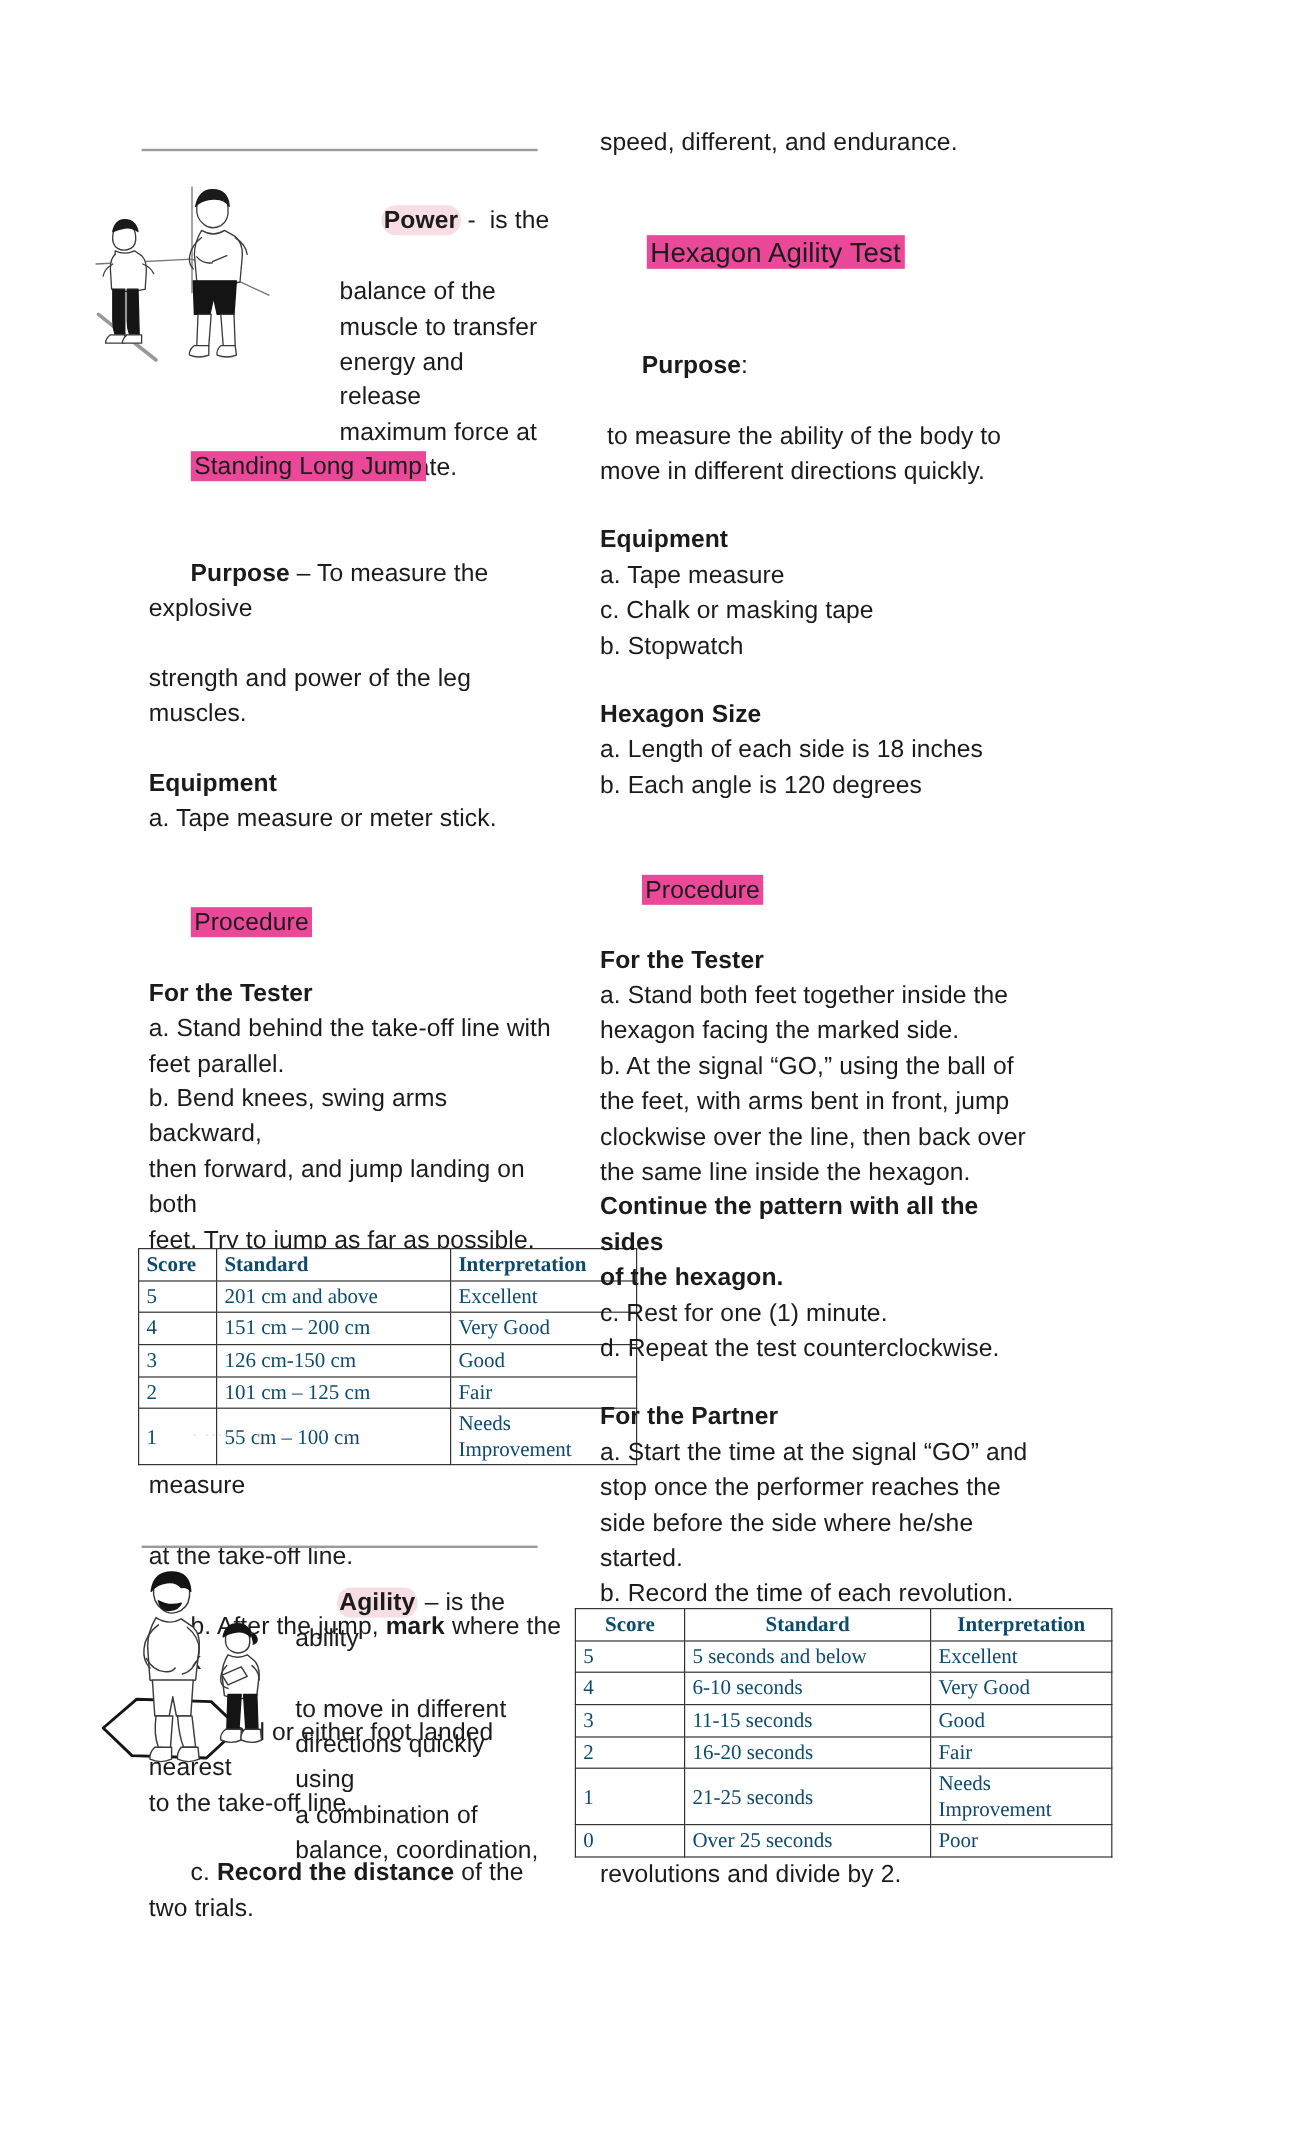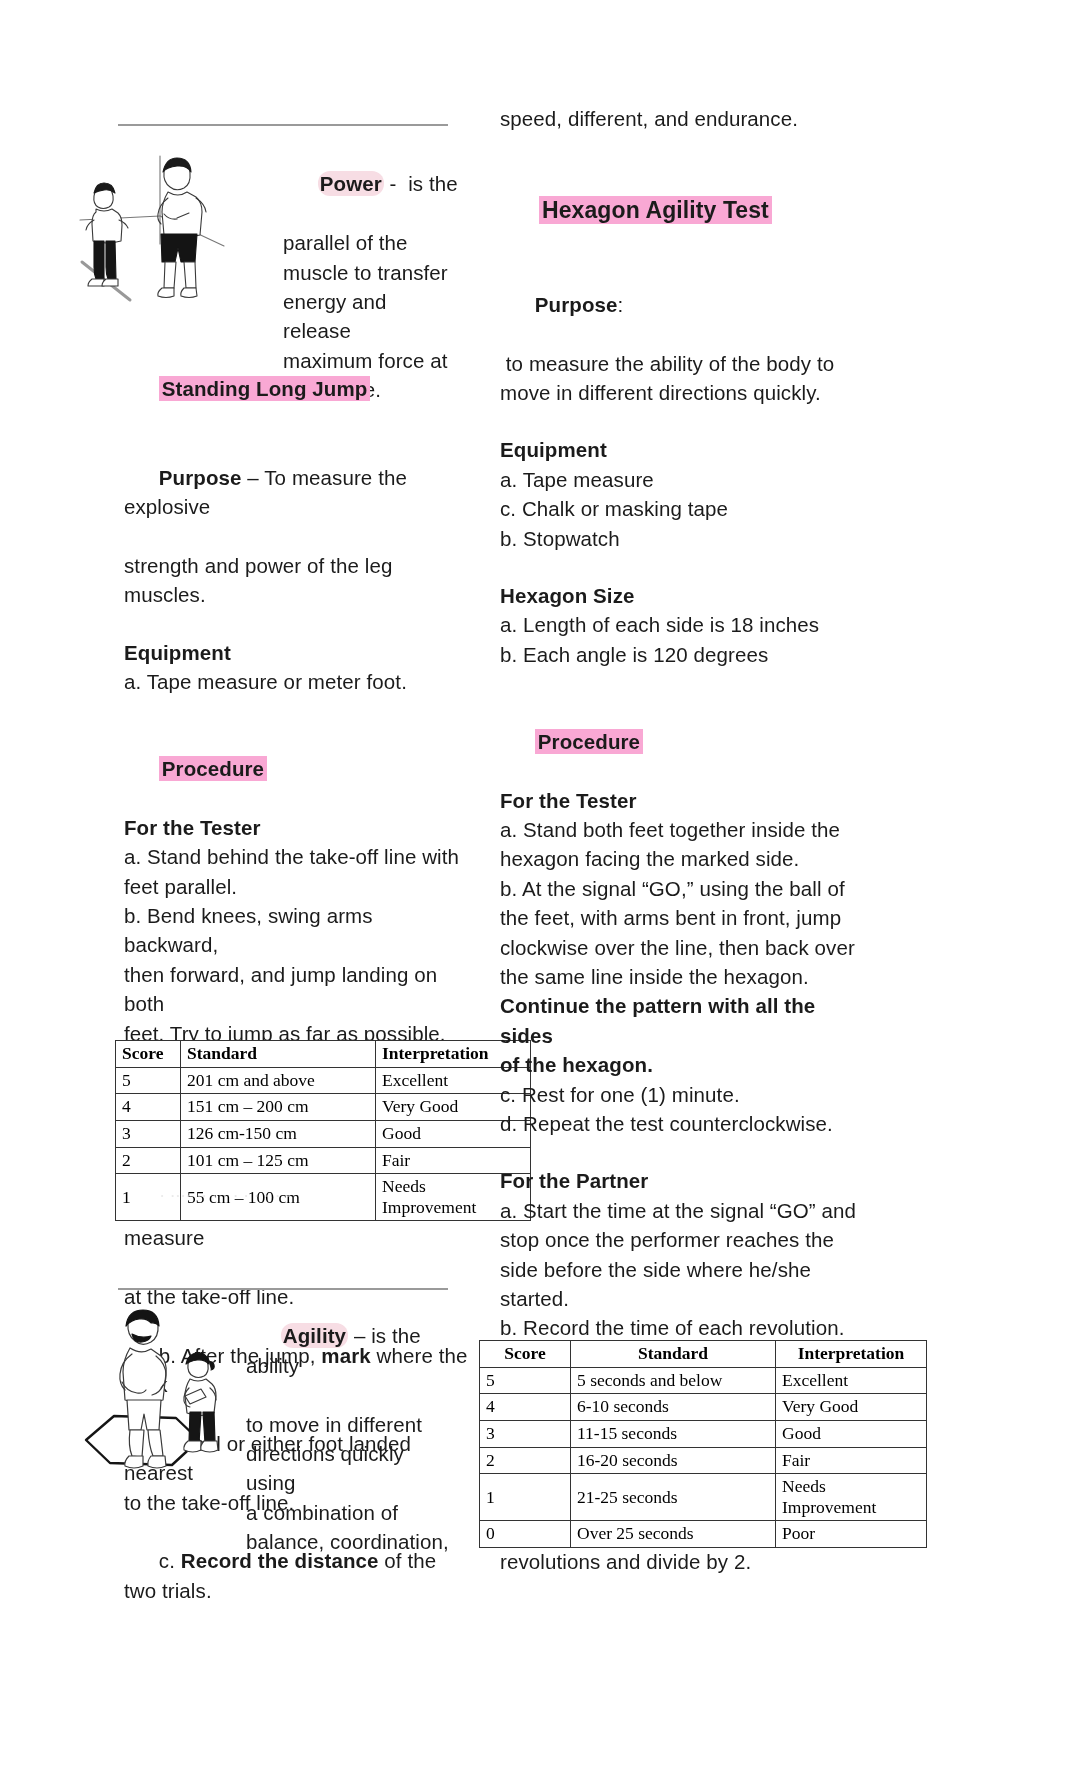--- a/index.html
+++ b/index.html
@@ -41,38 +41,38 @@
   .spacer-md { height: 28px; }
 
   
   .hl-pink {
     background: #f7dde4;
     padding: 1px 2px;
     font-weight: bold;
     border-radius: 12px;
   }
   .hl-lav {
-    background: #f9a8d4;
+    background: #ec4899;
     padding: 1px 3px;
-    font-weight: bold;
+    font-weight: normal;
     text-align: center;
   }
 
   
   .rule {
     height: 0;
     border-top: 2px solid #9a9a9a;
   }
 
   
   table.score-table {
     border-collapse: collapse;
     font-family: "Liberation Serif", serif;
     font-size: 17.5px;
-    color: #000000;
+    color: #0c4a6e;
     background: #fff;
   }
   table.score-table th,
   table.score-table td {
     border: 1px solid #333;
     padding: 2px 6px 3px 6px;
     text-align: left;
     vertical-align: middle;
     line-height: 1.18;
   }
@@ -210,42 +210,42 @@
         <path d="M90 140 q-5 4 -4 8 q8 3 16 0 l0 -8 z" fill="#fff"></path>
         <path d="M112 140 q-4 4 -3 8 q8 3 16 0 l-1 -8 z" fill="#fff"></path>
       </g>
     </svg>
   </div>
 
   <div class="txt1">
     <div class="line">
       <span class="hl-pink">Power</span><span> -  is the</span>
     </div>
-    <div class="line">parallel of the</div>
+    <div class="line">balance of the</div>
     <div class="line">muscle to transfer</div>
     <div class="line">energy and release</div>
     <div class="line">maximum force at</div>
     <div class="line">a fast rate.</div>
   </div>
 
   <div class="body-left-a">
 
     <div class="line">
       <span class="hl-lav">Standing Long Jump</span>
     </div>
 
     <div class="line">
       <span class="b">Purpose</span><span> – To measure the explosive</span>
     </div>
     <div class="line">strength and power of the leg muscles.</div>
 
     <div class="spacer-md"></div>
 
     <div class="line b">Equipment</div>
-    <div class="line">a. Tape measure or meter foot.</div>
+    <div class="line">a. Tape measure or meter stick.</div>
 
     <div class="spacer-md"></div>
 
     <div class="line">
       <span class="hl-lav">Procedure</span>
     </div>
     <div class="line b">For the Tester</div>
     <div class="line">a. Stand behind the take-off line with</div>
     <div class="line">feet parallel.</div>
     <div class="line">b. Bend knees, swing arms backward,</div>

